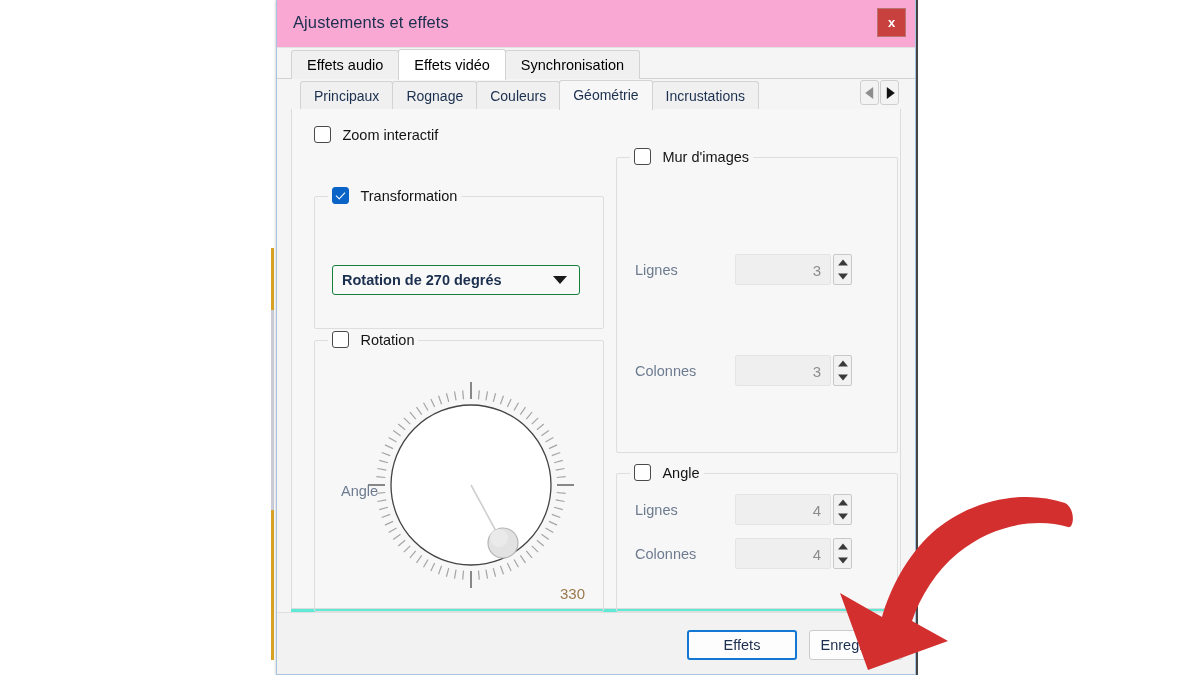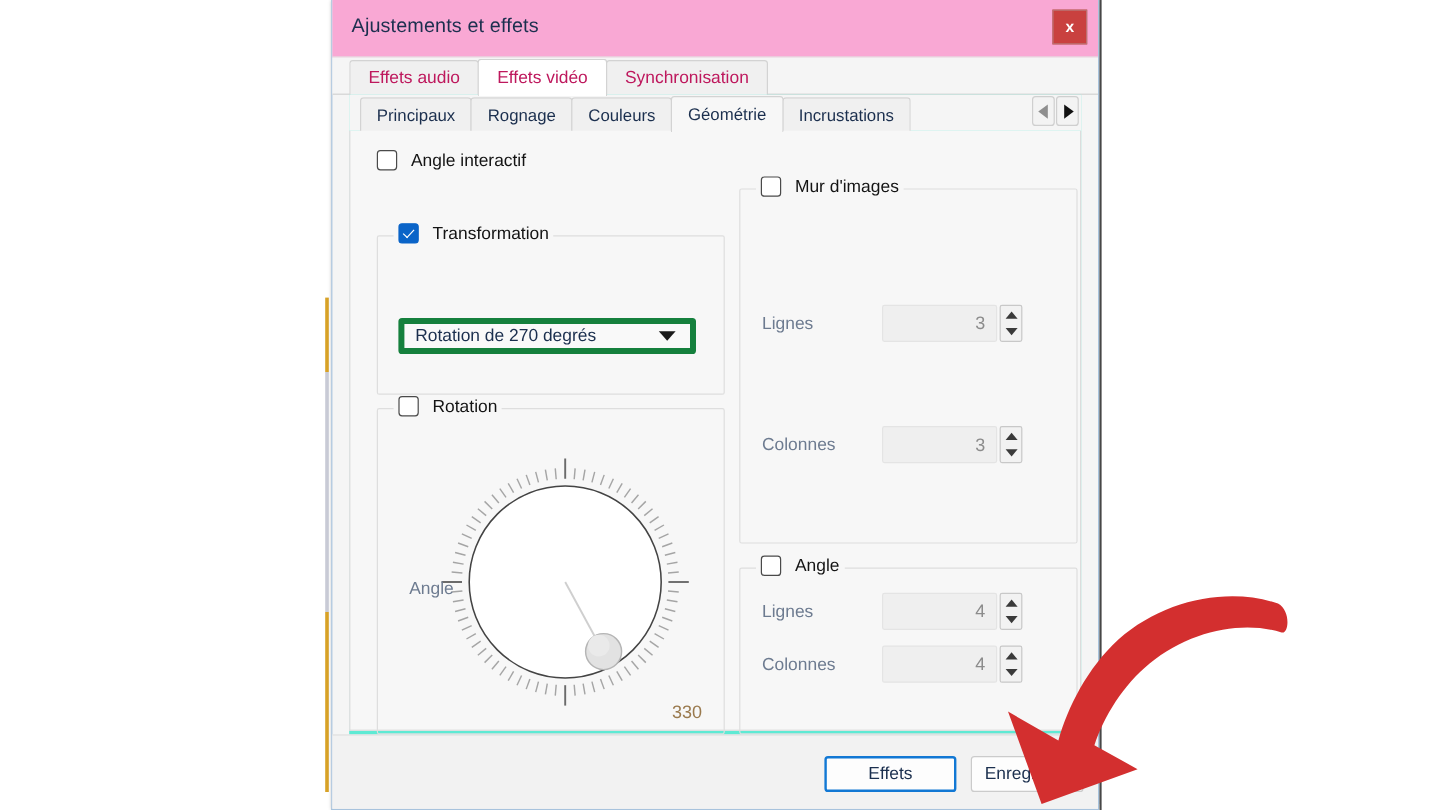--- a/index.html
+++ b/index.html
@@ -94,21 +94,21 @@
     padding-left: 14px;
     box-sizing: border-box;
   }
   .tab {
     position: relative;
     display: inline-block;
     height: 30px;
     line-height: 29px;
     padding: 0 15px;
     font-size: 14.5px;
-    color: #be185d;
+    color: #000000;
     background: #f0f0f0;
     border: 1px solid #d3d3d3;
     border-bottom: none;
     border-radius: 3px 3px 0 0;
     box-sizing: border-box;
     vertical-align: bottom;
     cursor: pointer;
     margin-right: -1px;
     top: 1px;
   }
@@ -244,24 +244,25 @@
     left: 13px;
     background: #f7f7f7;
     padding: 0 4px;
     white-space: nowrap;
   }
 
   
   .combo {
     position: absolute;
     background: #f9f9f9;
-    border: 5px solid #15803d;
+    border: 1px solid #15803d;
     border-radius: 3px;
     box-sizing: border-box;
     cursor: pointer;
+    font-weight: bold;
   }
   .combo-text {
     position: absolute;
     left: 9px;
     top: 50%;
     transform: translateY(-50%);
     font-size: 14.5px;
     color: #1b2f4e;
     white-space: nowrap;
   }
@@ -429,21 +430,21 @@
           <div class="scroll-btn">
               <span class="arr arr-r"></span>
             </div>
         </div>
       </div>
 
       <div class="panel-body">
 
         <div style="position:absolute;left:22px;top:16px;">
           <span class="cbx"></span>
-          <span class="cbx-label">Angle interactif</span>
+          <span class="cbx-label">Zoom interactif</span>
         </div>
 
         <div class="groupbox" style="left:22px;top:55px;width:290px;height:133px;">
           <div class="group-title">
             <span class="cbx checked"></span>
             <span class="cbx-label">Transformation</span>
           </div>
           <div class="combo" style="left:17px;top:68px;width:248px;height:30px;">
             <span class="combo-text">Rotation de 270 degrés</span>
             <span class="combo-arrow"></span>

